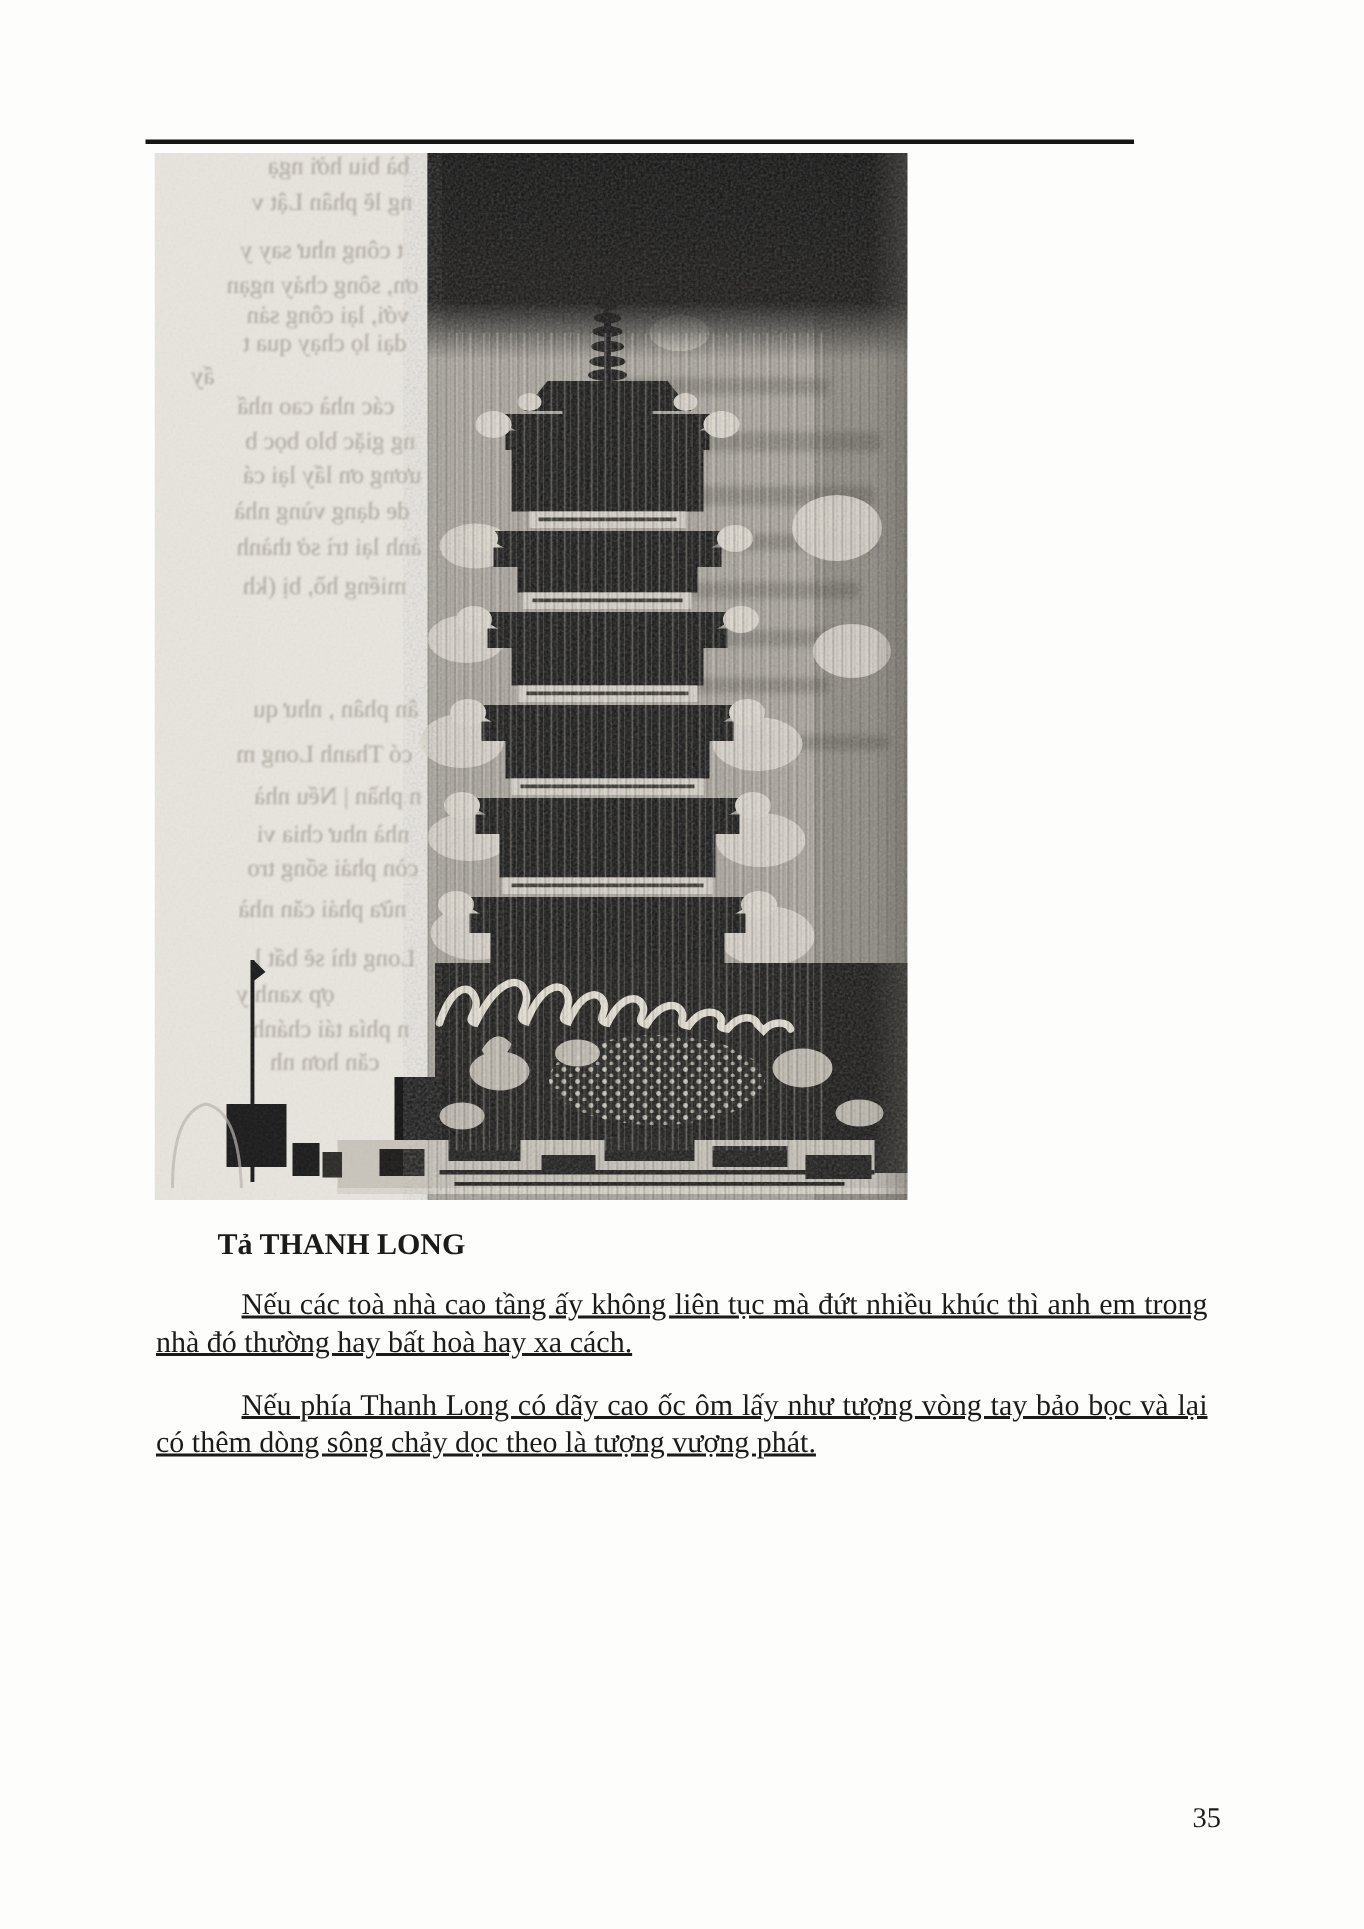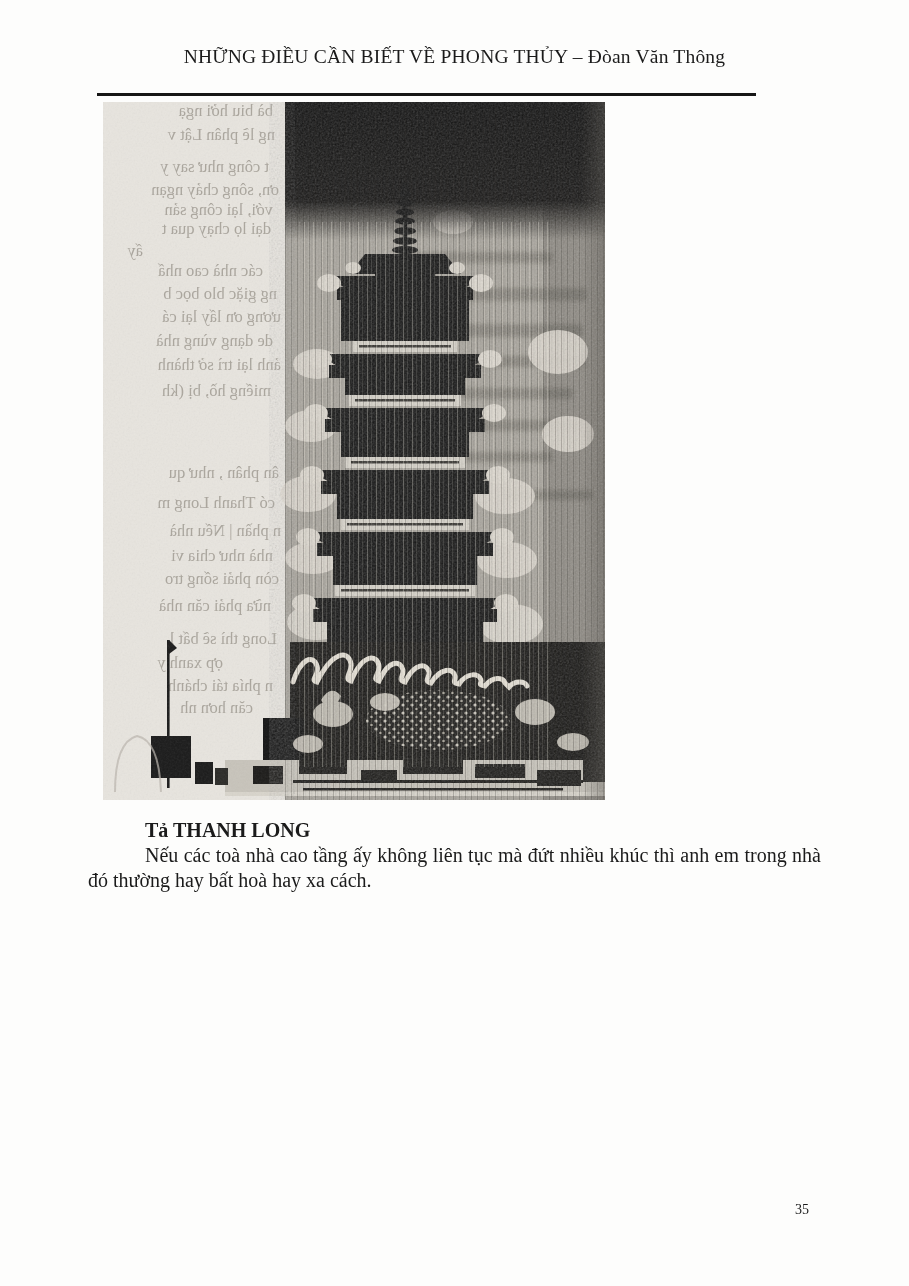--- a/index.html
+++ b/index.html
@@ -26,32 +26,31 @@
   }
   .photo svg{display:block;width:100%;height:100%;}
   .body-copy{
     position:absolute;left:88px;top:806px;width:733px;
     font-size:20px;line-height:25.4px;text-align:justify;
   }
   .body-copy h3{
     margin:12px 0 1px 57px;font-size:20px;line-height:24px;font-weight:bold;
     text-align:left;
   }
-  .body-copy p{margin:0;text-indent:57px;}
+  .body-copy p{margin:16px;text-indent:57px;text-decoration:underline;}
   .page-number{
-    position:absolute;left:795px;top:1202px;font-size:14px;
+    position:absolute;left:795px;top:1202px;font-size:19px;
   }
   .ghost{opacity:.8;}
 </style>
 </head>
 <body>
 
 <div class="page">
 
-  <div class="running-head">NHỮNG ĐIỀU CẦN BIẾT VỀ PHONG THỦY – Đòan Văn Thông</div>
 
   <div class="head-rule"></div>
 
   <figure class="photo">
     <svg viewBox="0 0 502 698" preserveAspectRatio="none">
       <defs>
         <filter id="grainF" x="-5%" y="-5%" width="110%" height="110%">
           <feTurbulence type="fractalNoise" baseFrequency="0.55" numOctaves="2" stitchTiles="stitch"></feTurbulence>
           <feColorMatrix type="saturate" values="0"></feColorMatrix>
         </filter>
@@ -274,16 +273,17 @@
       <rect x="196" y="120" width="250" height="545" fill="url(#vstreakLight)" opacity="0.6"></rect>
       <rect x="478" y="0" width="24" height="698" fill="url(#edgeGrad)" opacity="0.6"></rect>
       <rect x="182" y="0" width="320" height="698" filter="url(#grainF)" opacity="0.28"></rect>
       <rect x="0" y="0" width="182" height="698" filter="url(#grainF)" opacity="0.10"></rect>
     </svg>
   </figure>
 
   <section class="body-copy">
     <h3>Tả THANH LONG</h3>
     <p>Nếu các toà nhà cao tầng ấy không liên tục mà đứt nhiều khúc thì anh em trong nhà đó thường hay bất hoà hay xa cách.</p>
+    <p>Nếu phía Thanh Long có dãy cao ốc ôm lấy như tượng vòng tay bảo bọc và lại có thêm dòng sông chảy dọc theo là tượng vượng phát.</p>
   </section>
 
   <div class="page-number">35</div>
 </div>
 
 </body></html>

